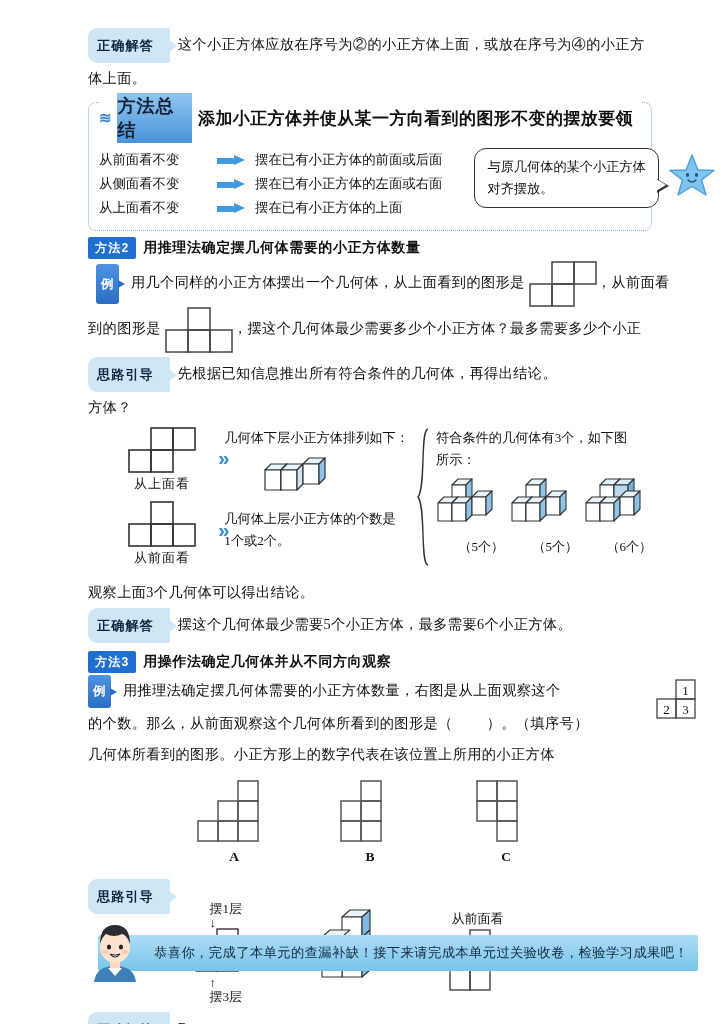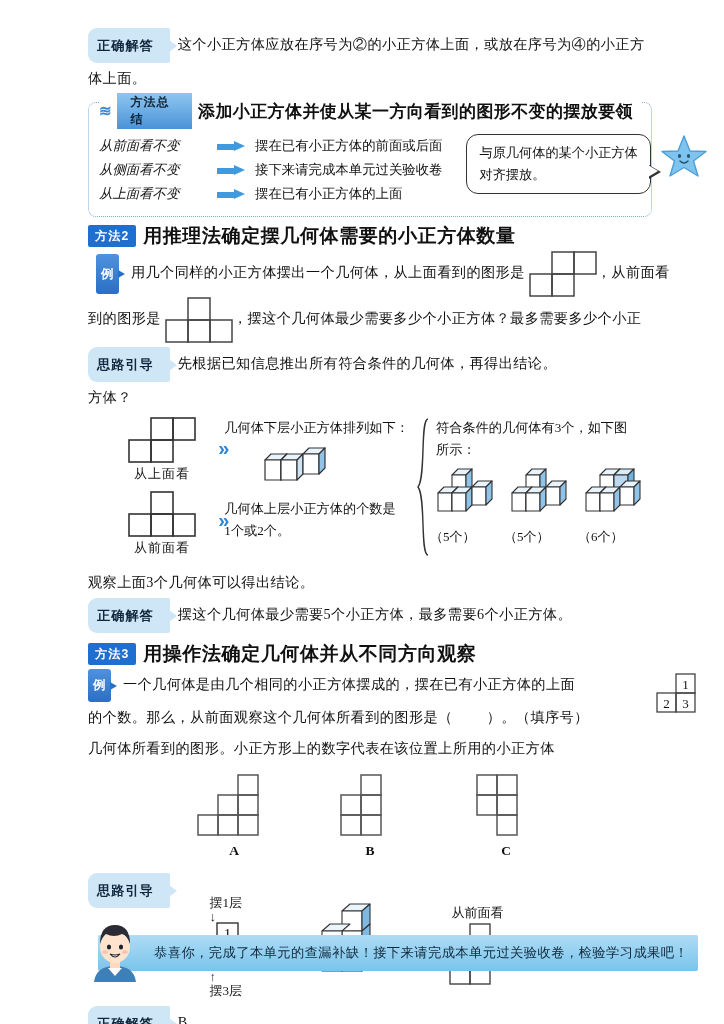--- a/index.html
+++ b/index.html
@@ -63,21 +63,21 @@
     font-weight: bold;
     font-size: 12.2px;
     letter-spacing: 1px;
     padding: 2.5px 7px 2.5px 7px;
     border-radius: 2px;
     font-family: "Liberation Sans", sans-serif;
     white-space: nowrap;
   }
   .method-title {
     font-weight: bold;
-    font-size: 19px;
+    font-size: 14px;
     letter-spacing: 0.6px;
     font-family: "Liberation Sans", sans-serif;
     white-space: nowrap;
   }
 
   
   .ex-badge {
     display: inline-block;
     position: relative;
     background: linear-gradient(#4e92e0, #2a6fc4);
@@ -119,22 +119,22 @@
   .wave {
     color: #3b86d0;
     font-size: 15px;
     font-weight: bold;
     letter-spacing: -1px;
   }
   .summary-tag {
     background: linear-gradient(#8fc6f0, #4a93d8);
     color: #123;
     font-weight: bold;
-    font-size: 12px;
-    padding: 1px 14px;
+    font-size: 18px;
+    padding: 1px 1px;
     letter-spacing: 1px;
     font-family: "Liberation Sans", sans-serif;
   }
   .summary-heading {
     font-weight: bold;
     font-size: 17px;
     letter-spacing: 0.4px;
     font-family: "Liberation Sans", sans-serif;
     white-space: nowrap;
   }
@@ -144,21 +144,21 @@
     margin-top: 5px;
   }
   .rules { flex: 0 0 auto; }
   .rule-row {
     display: flex;
     align-items: center;
     font-size: 13.4px;
     line-height: 24px;
     white-space: nowrap;
   }
-  .rule-left { width: 110px; font-style: italic; }
+  .rule-left { width: 110px; }
   .arrow-blue {
     display: inline-block;
     width: 30px; height: 11px;
     position: relative;
     margin: 0 8px;
   }
   .arrow-blue::before {
     content: "";
     position: absolute;
     left: 0; top: 3px;
@@ -167,23 +167,23 @@
   }
   .arrow-blue::after {
     content: "";
     position: absolute;
     left: 17px; top: 0;
     border-left: 11px solid #3f9ae0;
     border-top: 5.5px solid transparent;
     border-bottom: 5.5px solid transparent;
   }
   .bubble-wrap {
-    margin-left: 24px;
-    display: flex;
-    align-items: flex-start;
+    margin-left: 32px;
+    display: flex;
+    align-items: center;
   }
   .bubble {
     position: relative;
     border: 1.6px solid #333;
     border-radius: 12px;
     padding: 7px 12px;
     font-size: 13.2px;
     line-height: 22px;
     background: #fff;
     white-space: nowrap;
@@ -242,21 +242,21 @@
     line-height: 22px;
     white-space: nowrap;
   }
   .sl2-col3 { flex: 1; }
   .cubes-row {
     display: flex;
     justify-content: space-around;
     align-items: flex-end;
     margin-top: 6px;
   }
-  .cube-item { text-align: left; }
+  .cube-item { text-align: right; }
   .cube-cap { font-size: 13px; margin-top: 1px; }
 
   
   .choices {
     display: flex;
     justify-content: center;
     gap: 62px;
     margin-top: 10px;
   }
   .choice { text-align: center; }
@@ -351,21 +351,21 @@
     <div class="summary-body">
       <div class="rules">
         <div class="rule-row">
           <span class="rule-left">从前面看不变</span>
           <span class="arrow-blue"></span>
           <span>摆在已有小正方体的前面或后面</span>
         </div>
         <div class="rule-row">
           <span class="rule-left">从侧面看不变</span>
           <span class="arrow-blue"></span>
-          <span>接下来请完成本单元过关验收卷</span>
+          <span>摆在已有小正方体的左面或右面</span>
         </div>
         <div class="rule-row">
           <span class="rule-left">从上面看不变</span>
           <span class="arrow-blue"></span>
           <span>摆在已有小正方体的上面</span>
         </div>
       </div>
 
       <div class="bubble-wrap">
         <div class="bubble">
@@ -578,21 +578,21 @@
     <span class="pill">正确解答</span><span>摆这个几何体最少需要5个小正方体，最多需要6个小正方体。</span>
   </div>
 
   <div class="method-head" style="margin-top:8px;">
     <span class="method-tag">方法3</span>
     <span class="method-title">用操作法确定几何体并从不同方向观察</span>
   </div>
 
   <div style="position:relative;">
     <div class="body-line">
-      <span class="ex-badge">例</span><span>一个几何体是由几个相同的小正方体摆成的，摆在已有小正方体的上面</span>
+      <span class="ex-badge">例</span><span>用推理法确定摆几何体需要的小正方体数量，右图是从上面观察这个</span>
     </div>
     <div class="body-line">
       <span>的个数。那么，从前面观察这个几何体所看到的图形是（</span><span class="fill-blank"></span><span>）。（填序号）</span>
     </div>
     <div class="body-line">几何体所看到的图形。小正方形上的数字代表在该位置上所用的小正方体</div>
 
     <div style="position:absolute; right:-48px; top:4px;">
       <svg width="44" height="40" viewBox="0 0 44 40">
         <g fill="none" stroke="#444" stroke-width="1.3">
           <rect x="20" y="1" width="19" height="19"></rect>

